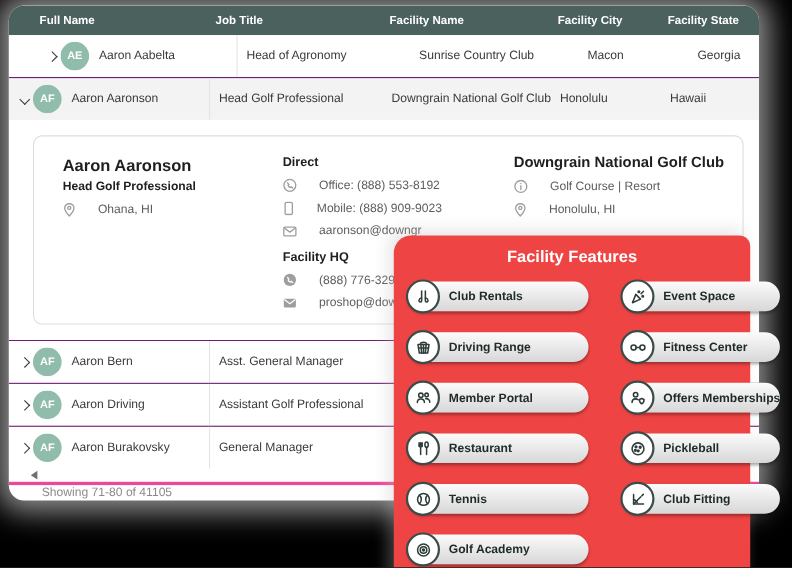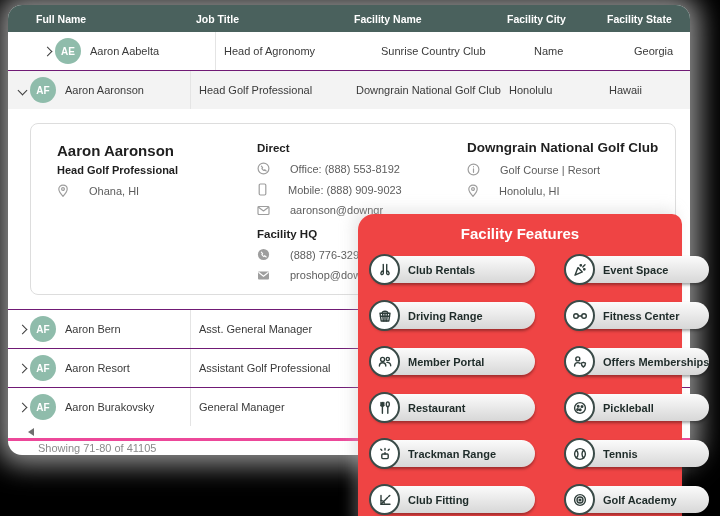--- a/index.html
+++ b/index.html
@@ -76,21 +76,21 @@
     </div>
 
     <div class="trow first">
       <span class="chev"></span>
       <span class="cell name-cell">
         <span class="avatar">AE</span>
         <span>Aaron Aabelta</span>
       </span>
       <span class="cell job-cell">Head of Agronomy</span>
       <span class="cell">Sunrise Country Club</span>
-      <span class="cell">Name</span>
+      <span class="cell">Macon</span>
       <span class="cell">Georgia</span>
     </div>
 
     <div class="trow selected">
       <span class="chev down"></span>
       <span class="cell name-cell">
         <span class="avatar">AF</span>
         <span>Aaron Aaronson</span>
       </span>
       <span class="cell job-cell">Head Golf Professional</span>
@@ -183,21 +183,21 @@
       <span class="cell job-cell">Asst. General Manager</span>
       <span class="cell"></span>
       <span class="cell"></span>
       <span class="cell"></span>
     </div>
 
     <div class="trow">
       <span class="chev"></span>
       <span class="cell name-cell">
         <span class="avatar">AF</span>
-        <span>Aaron Resort</span>
+        <span>Aaron Driving</span>
       </span>
       <span class="cell job-cell">Assistant Golf Professional</span>
       <span class="cell"></span>
       <span class="cell"></span>
       <span class="cell"></span>
     </div>
 
     <div class="trow">
       <span class="chev"></span>
       <span class="cell name-cell">
@@ -310,30 +310,20 @@
               <circle cx="8" cy="8" r="5.4"></circle>
               <circle cx="6.2" cy="6.2" r="0.8"></circle>
               <circle cx="10" cy="6.6" r="0.8"></circle>
               <circle cx="8.2" cy="9.8" r="0.8"></circle>
               <circle cx="5.6" cy="9.4" r="0.8"></circle>
             </svg>
         </span>
         <span class="pill-label">Pickleball</span>
       </div>
 
-      <div class="pill">
-        <span class="pill-icon">
-          <svg width="16" height="16" viewBox="0 0 16 16">
-              <rect x="4.8" y="8" width="6.4" height="4.6" rx="1"></rect>
-              <path d="M8 8 V6.6"></path>
-              <path d="M4.8 4.2 L3.8 3.2 M8 4 V2.4 M11.2 4.2 L12.2 3.2"></path>
-            </svg>
-        </span>
-        <span class="pill-label">Trackman Range</span>
-      </div>
 
       <div class="pill">
         <span class="pill-icon">
           <svg width="16" height="16" viewBox="0 0 16 16">
               <circle cx="8" cy="8" r="5.4"></circle>
               <path d="M4.2 4.1 C6.6 6 6.6 10 4.2 11.9"></path>
               <path d="M11.8 4.1 C9.4 6 9.4 10 11.8 11.9"></path>
             </svg>
         </span>
         <span class="pill-label">Tennis</span>

